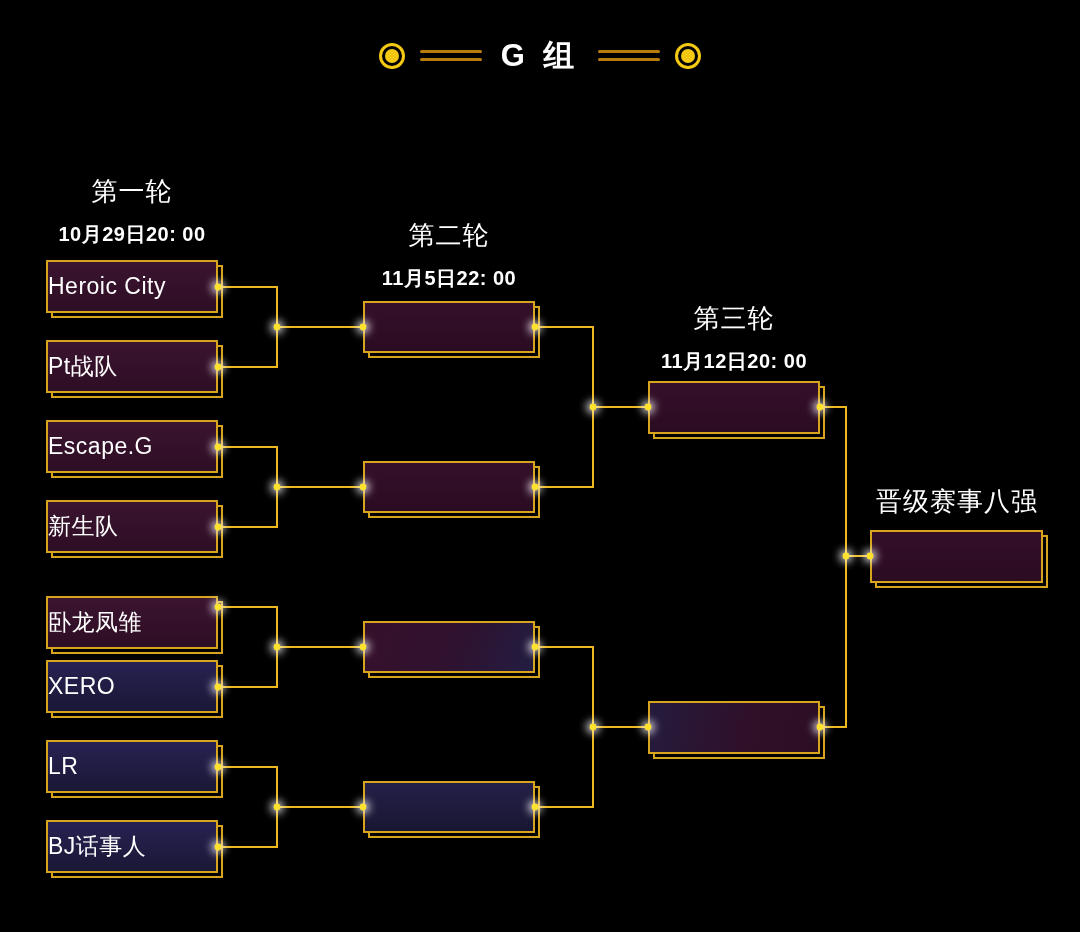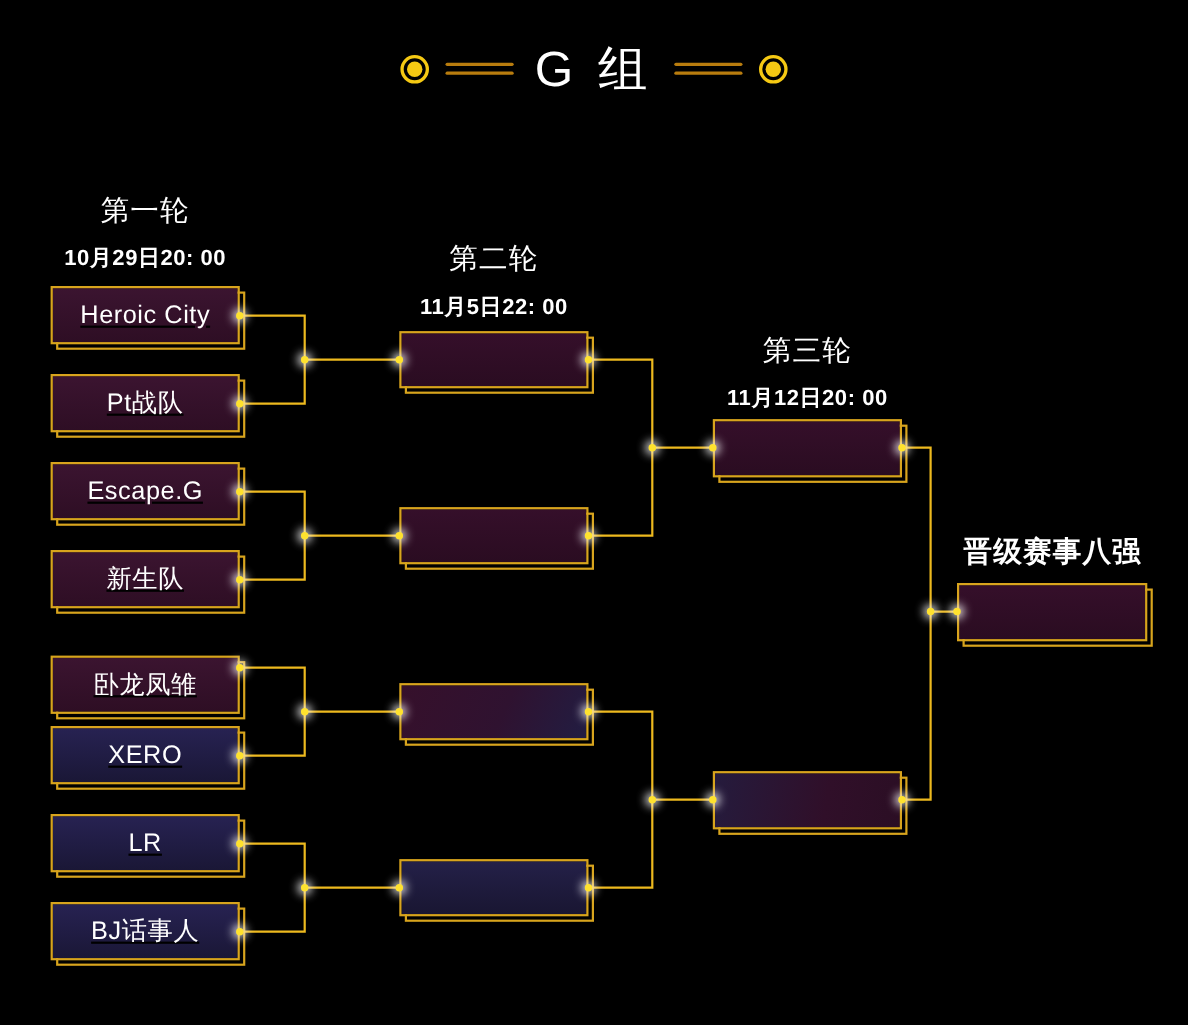--- a/index.html
+++ b/index.html
@@ -24,43 +24,43 @@
   }
   .ornament-circle{
     width:20px;height:20px;border:3px solid var(--accent-circle);
     border-radius:50%;display:flex;align-items:center;justify-content:center;
     flex:0 0 auto;
   }
   .ornament-circle .dot{width:14px;height:14px;border-radius:50%;background:var(--accent-circle);}
   .ornament-lines{display:flex;flex-direction:column;gap:5px;width:62px;flex:0 0 auto;}
   .ornament-lines i{display:block;height:3px;background:var(--accent-line);border-radius:2px;}
   .group-title{
-    color:var(--text);font-size:45px;font-weight:400;line-height:1;
+    color:var(--text);font-size:31px;font-weight:700;line-height:1;
     letter-spacing:5px;padding:0 4px;white-space:nowrap;
   }
   
   .round-header{position:absolute;width:232px;text-align:center;color:var(--text);}
   .round-name{font-size:26px;font-weight:normal;letter-spacing:1px;}
   .round-date{font-size:20px;font-weight:700;margin-top:12px;letter-spacing:0.5px;white-space:nowrap;}
   .rh-1{left:16px;top:174px;}
   .rh-2{left:333px;top:218px;}
   .rh-3{left:618px;top:301px;}
   .advance-label{
     position:absolute;left:848px;top:484px;width:218px;text-align:center;
-    color:var(--text);font-size:26px;font-weight:bold;letter-spacing:1px;white-space:nowrap;
+    color:var(--text);font-size:26px;font-weight:normal;letter-spacing:1px;white-space:nowrap;
   }
   
   .match-box{position:absolute;}
   .match-box .ghost{
     position:absolute;left:5px;top:5px;width:100%;height:100%;
     border:2px solid var(--gold-border);box-sizing:border-box;
   }
   .match-box .face{
     position:absolute;inset:0;border:2px solid var(--gold-border);box-sizing:border-box;
-    display:flex;align-items:center;justify-content:center;text-decoration:underline;
+    display:flex;align-items:center;
   }
   .match-box .face span{color:var(--text);font-size:23px;letter-spacing:0.5px;white-space:nowrap;}
   .variant-maroon .face{background:linear-gradient(180deg,#3b1430 0%,#2e0e24 100%);}
   .variant-navy   .face{background:linear-gradient(180deg,#272252 0%,#1a1736 100%);}
   .fill-maroon-empty .face{background:linear-gradient(180deg,#350f2a 0%,#2a0c21 100%);}
   .fill-navy-empty   .face{background:linear-gradient(180deg,#242048 0%,#191632 100%);}
   .fill-mixed-a .face{background:linear-gradient(115deg,#36102b 0%,#2f1230 55%,#221d42 100%);}
   .fill-mixed-b .face{background:linear-gradient(100deg,#251b3d 0%,#300f29 60%,#2b0e24 100%);}
   
   .connectors{position:absolute;inset:0;width:1080px;height:932px;pointer-events:none;z-index:5;}

